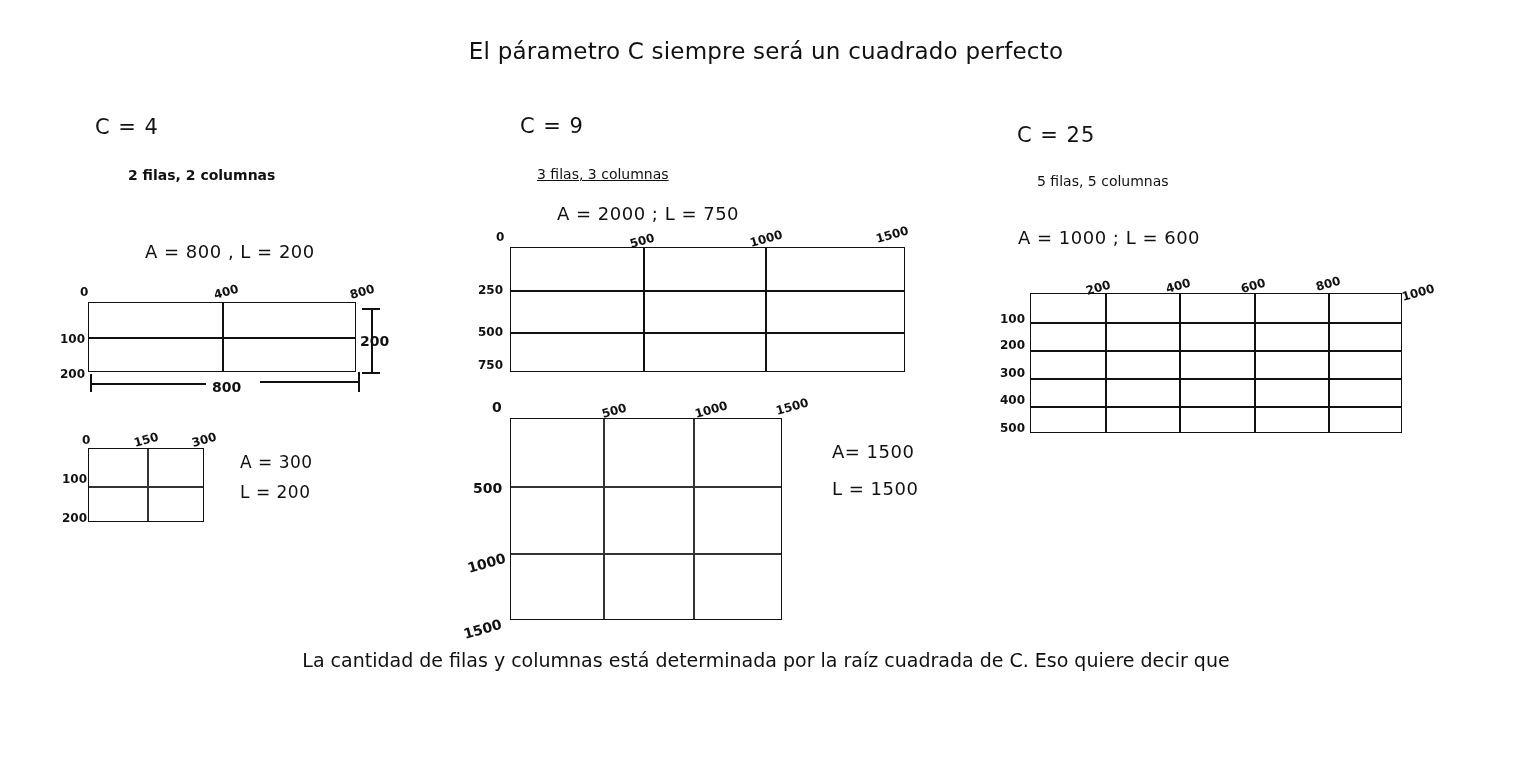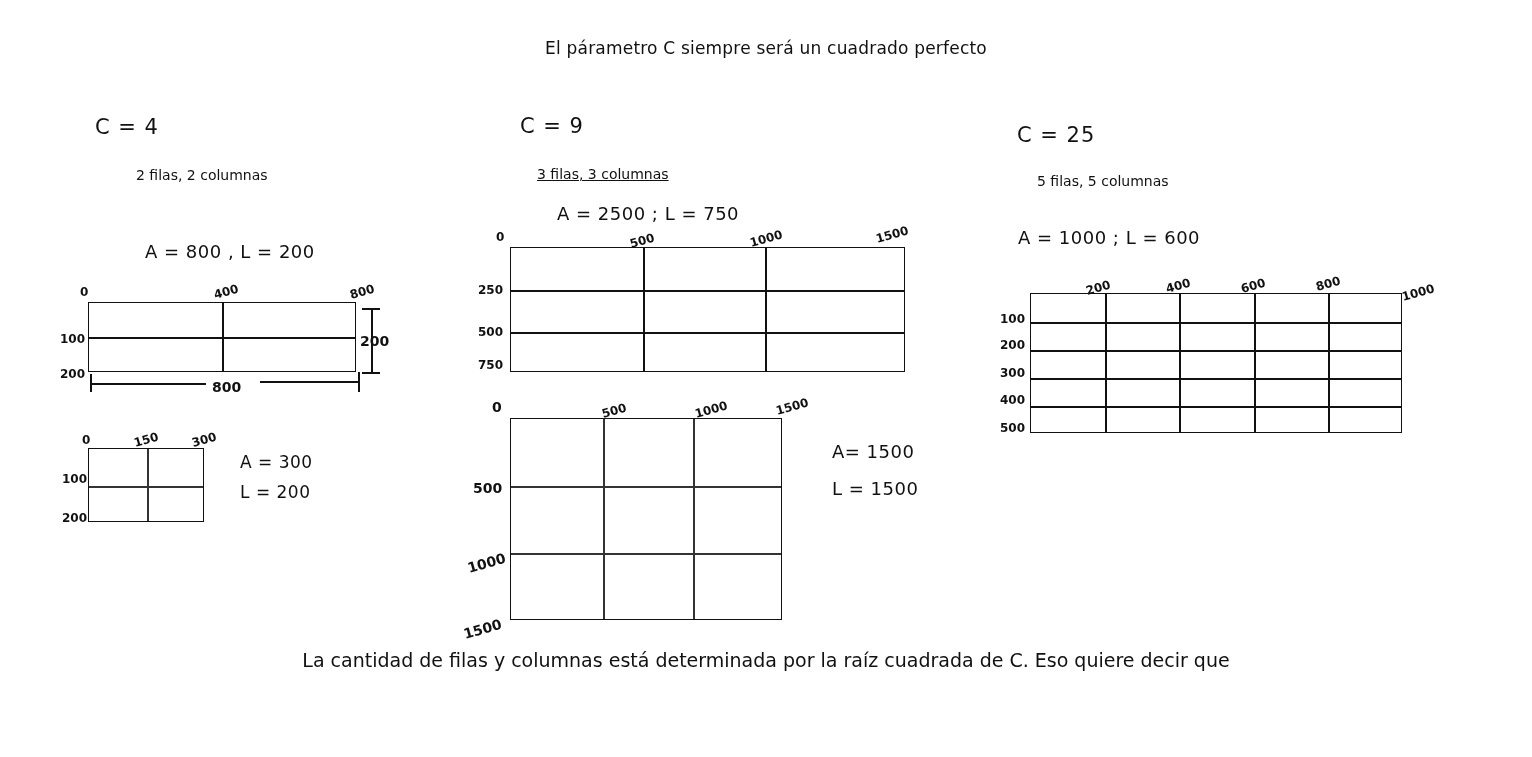--- a/index.html
+++ b/index.html
@@ -19,21 +19,21 @@
   .hand {
     font-family: "DejaVu Sans", sans-serif;
     color: #111;
     white-space: nowrap;
   }
   
   #title {
     left: 0; top: 38px;
     width: 1532px;
     text-align: center;
-    font-size: 17px;
+    font-size: 23px;
     letter-spacing: 0.2px;
   }
   
   .section-c {
     font-size: 21px;
     letter-spacing: 1px;
   }
   .section-sub {
     font-size: 14px;
   }
@@ -98,21 +98,21 @@
     background: #111;
     height: 2px;
   }
 </style>
 </head>
 <body>
 
 <div class="abs hand" id="title">El párametro C siempre será un cuadrado perfecto</div>
 
 <div class="abs hand section-c" style="left:95px; top:115px;">C = 4</div>
-<div class="abs hand section-sub" style="left:136px; top:167px;">2 filas, 2 columnas</div>
+<div class="abs hand section-sub" style="left:128px; top:167px;font-weight:bold;">2 filas, 2 columnas</div>
 
 <div class="abs hand formula" style="left:98px; top:241px;margin-left:47px;">A = 800 ,  L = 200</div>
 
 <div class="grid" style="left:88px; top:302px; width:268px; height:70px;">
   <div class="gline-v" style="left:133px;"></div>
   <div class="gline-h" style="top:34px;"></div>
 </div>
 
 <div class="abs hand tick" style="left:80px; top:285px;">0</div>
 <div class="abs hand tick tick-rot" style="left:216px; top:288px;">400</div>
@@ -140,21 +140,21 @@
 <div class="abs hand tick tick-rot" style="left:136px; top:436px;">150</div>
 <div class="abs hand tick tick-rot" style="left:194px; top:436px;">300</div>
 <div class="abs hand tick" style="left:62px; top:472px;">100</div>
 <div class="abs hand tick" style="left:62px; top:511px;">200</div>
 <div class="abs hand formula-sm" style="left:240px; top:452px;">A = 300</div>
 <div class="abs hand formula-sm" style="left:240px; top:482px;">L = 200</div>
 
 <div class="abs hand section-c" style="left:520px; top:114px;text-align:right;">C = 9</div>
 <div class="abs hand section-sub" style="left:537px; top:166px;text-decoration:underline;">3 filas, 3 columnas</div>
 
-<div class="abs hand formula" style="left:557px; top:203px;">A = 2500 ;  L = 750</div>
+<div class="abs hand formula" style="left:557px; top:203px;">A = 2000 ;  L = 750</div>
 
 <div class="grid" style="left:510px; top:247px; width:395px; height:125px;">
   <div class="gline-v" style="left:132px;"></div>
   <div class="gline-v" style="left:254px;"></div>
   <div class="gline-h" style="top:42px;"></div>
   <div class="gline-h" style="top:84px;"></div>
 </div>
 <div class="abs hand tick" style="left:496px; top:230px;">0</div>
 <div class="abs hand tick tick-rot" style="left:632px; top:237px;">500</div>
 <div class="abs hand tick tick-rot" style="left:752px; top:236px;">1000</div>

